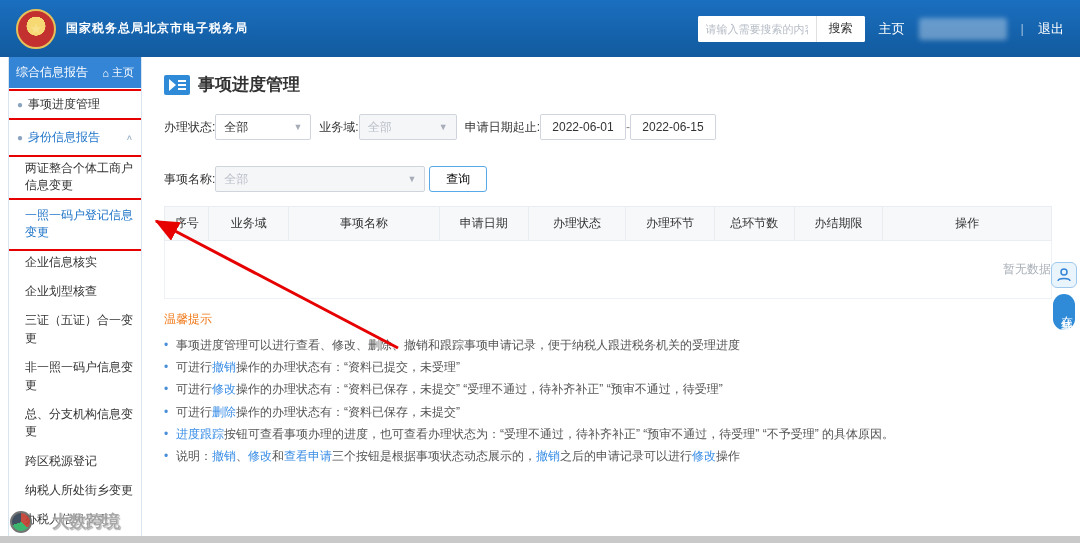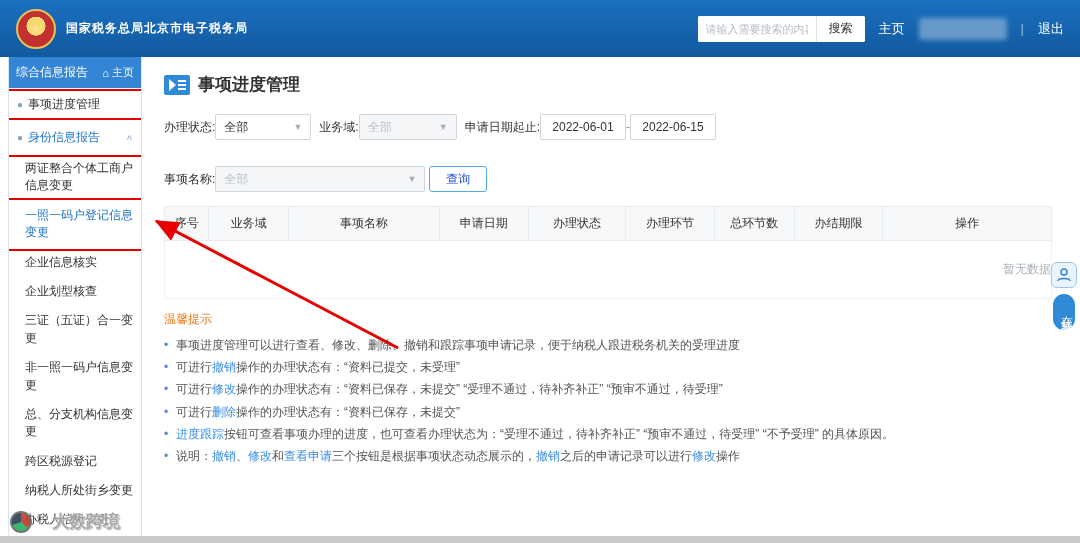--- a/index.html
+++ b/index.html
@@ -73,21 +73,21 @@
   .sel.disabled { background:#f5f6f8; color:#b9bec8; }
   .sel .caret { font-size:9px; color:#a7adb8; margin-left:10px; }
   .sel.w1 { width:96px; } .sel.w2 { width:98px; } .sel.w3 { width:210px; }
   .date-input {
     width:86px; height:26px; border:1px solid #d0d5dd; border-radius:2px;
     text-align:center; font-size:12px; color:#333; outline:none;
   }
   .date-sep { color:#888; }
   .btn-query {
     height:26px; padding:0 16px; background:#fff; border:1px solid #58a9e8;
-    color:#1d4ed8; border-radius:3px; font-size:12px; cursor:pointer; margin-left:4px;
+    color:#000000; border-radius:3px; font-size:12px; cursor:pointer; margin-left:4px;
   }
 
   table.grid { width:100%; border-collapse:collapse; margin-top:14px; font-size:12px; table-layout:fixed;font-family:Liberation Mono, monospace; }
   table.grid th {
     background:#f7f8fa; border:1px solid #e9edf2; padding:8px 4px;
     font-weight:normal; color:#333; text-align:center;
   }
   table.grid th:nth-child(1){width:5%} table.grid th:nth-child(2){width:9%}
   table.grid th:nth-child(3){width:17%} table.grid th:nth-child(4){width:10%}
   table.grid th:nth-child(5){width:11%} table.grid th:nth-child(6){width:10%}

